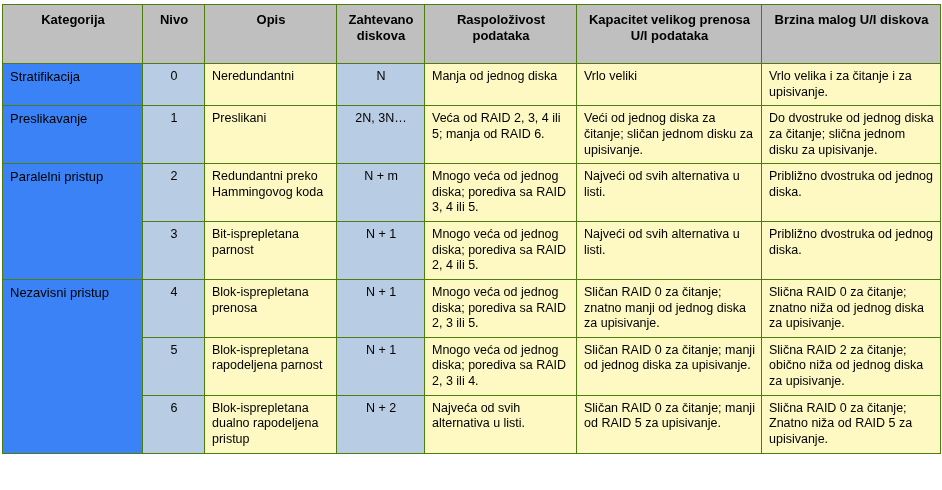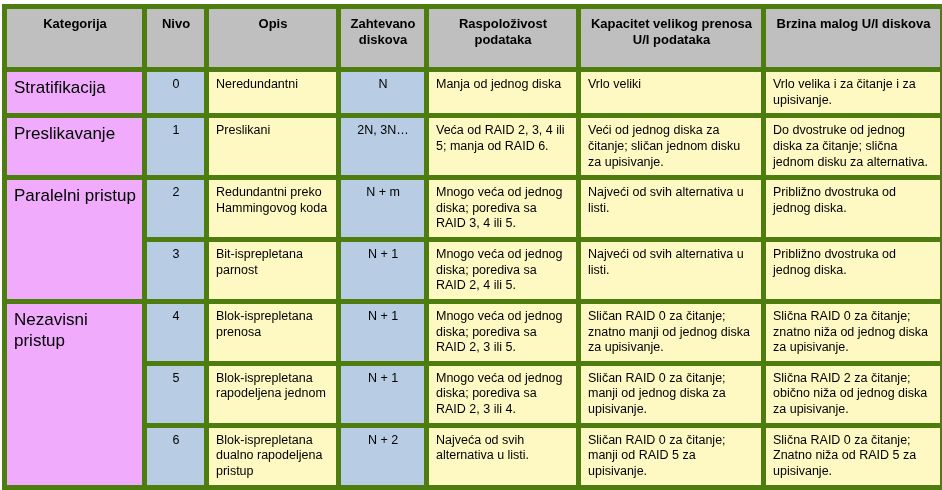--- a/index.html
+++ b/index.html
@@ -19,40 +19,40 @@
   }
   table.raid {
     border-collapse: collapse;
     table-layout: fixed;
     width: 938px;
     margin: 4px 0 0 2px;
     font-size: 12.5px;
     color: #000000;
   }
   table.raid td, table.raid th {
-    border: 5px solid #4d7c0f;
+    border: 1px solid #4d7c0f;
     vertical-align: top;
     padding: 5px 6px 5px 7px;
     line-height: 1.25;
     font-weight: normal;
   }
   
   tr.head th {
     background: #bfbfbf;
     font-weight: bold;
     font-size: 13px;
     vertical-align: top;
     padding-top: 7px;
     height: 46px;
   }
   
   td.cat {
-    background: #f0abfc;
+    background: #3b82f6;
     font-weight: bold;
-    font-size: 17px;
+    font-size: 13px;
     vertical-align: middle;
   }
   
   td.body {
     background: #fef9c3;
   }
   td.lvl {
     background: #b8cce4;
     text-align: center;
     vertical-align: top;
@@ -108,21 +108,21 @@
         <td class="body">Vrlo velika i za čitanje i za upisivanje.</td>
       </tr>
 
       <tr>
         <td class="cat" rowspan="1">Preslikavanje</td>
         <td class="lvl">1</td>
         <td class="body">Preslikani</td>
         <td class="disks">2N, 3N…</td>
         <td class="body">Veća od RAID 2, 3, 4 ili 5; manja od RAID 6.</td>
         <td class="body">Veći od jednog diska za čitanje; sličan jednom disku za upisivanje.</td>
-        <td class="body">Do dvostruke od jednog diska za čitanje; slična jednom disku za alternativa.</td>
+        <td class="body">Do dvostruke od jednog diska za čitanje; slična jednom disku za upisivanje.</td>
       </tr>
 
       <tr>
         <td class="cat" rowspan="2">Paralelni pristup</td>
         <td class="lvl">2</td>
         <td class="body">Redundantni preko Hammingovog koda</td>
         <td class="disks">N + m</td>
         <td class="body">Mnogo veća od jednog diska; porediva sa RAID 3, 4 ili 5.</td>
         <td class="body">Najveći od svih alternativa u listi.</td>
         <td class="body">Približno dvostruka od jednog diska.</td>
@@ -140,21 +140,21 @@
         <td class="cat" rowspan="3">Nezavisni pristup</td>
         <td class="lvl">4</td>
         <td class="body">Blok-isprepletana prenosa</td>
         <td class="disks">N + 1</td>
         <td class="body">Mnogo veća od jednog diska; porediva sa RAID 2, 3 ili 5.</td>
         <td class="body">Sličan RAID 0 za čitanje; znatno manji od jednog diska za upisivanje.</td>
         <td class="body">Slična RAID 0 za čitanje; znatno niža od jednog diska za upisivanje.</td>
       </tr>
       <tr>
         <td class="lvl">5</td>
-        <td class="body">Blok-isprepletana rapodeljena jednom</td>
+        <td class="body">Blok-isprepletana rapodeljena parnost</td>
         <td class="disks">N + 1</td>
         <td class="body">Mnogo veća od jednog diska; porediva sa RAID 2, 3 ili 4.</td>
         <td class="body">Sličan RAID 0 za čitanje; manji od jednog diska za upisivanje.</td>
         <td class="body">Slična RAID 2 za čitanje; obično niža od jednog diska za upisivanje.</td>
       </tr>
       <tr>
         <td class="lvl">6</td>
         <td class="body">Blok-isprepletana dualno rapodeljena pristup</td>
         <td class="disks">N + 2</td>
         <td class="body">Najveća od svih alternativa u listi.</td>

